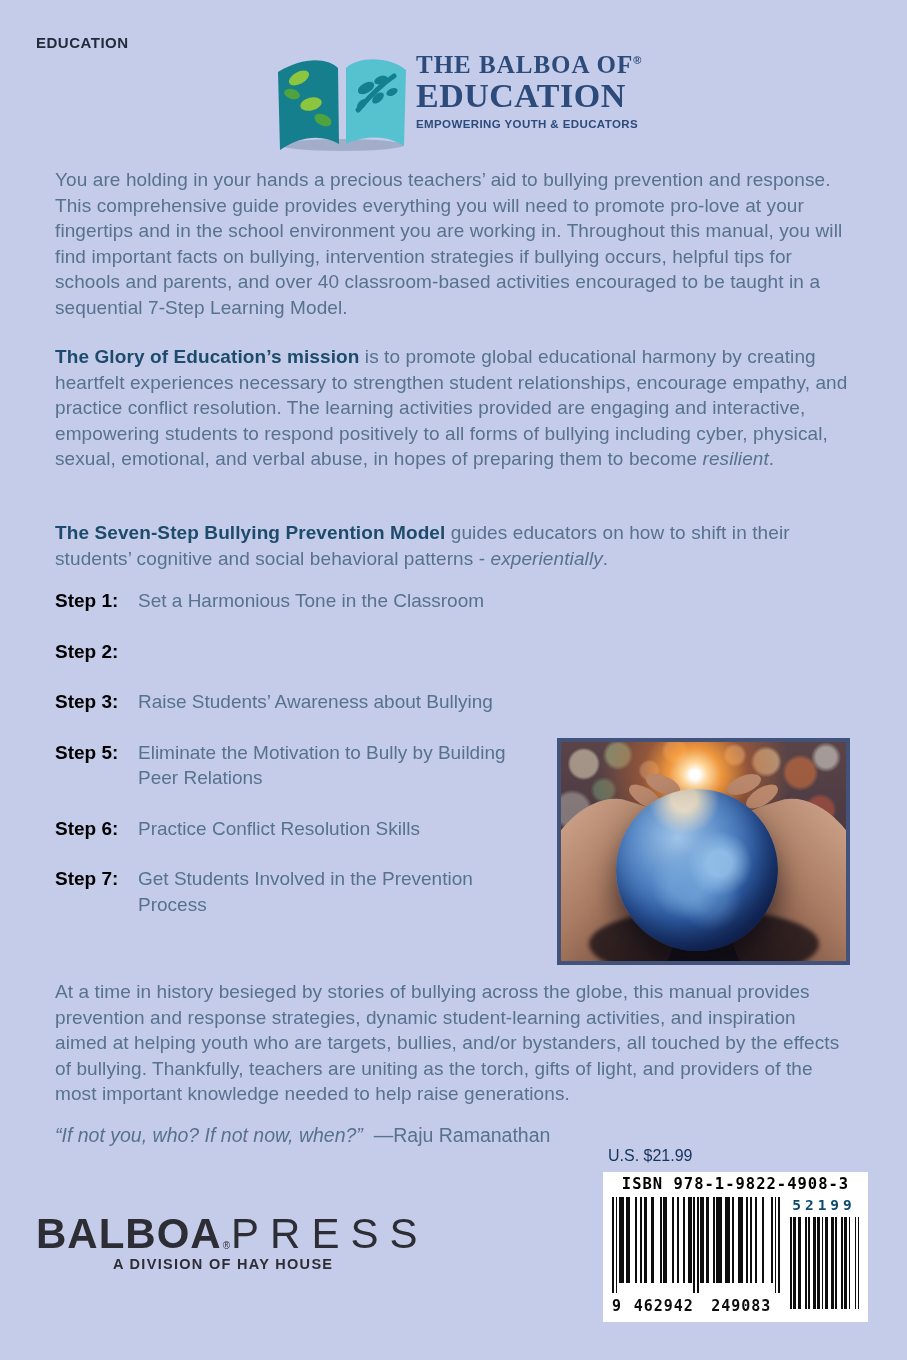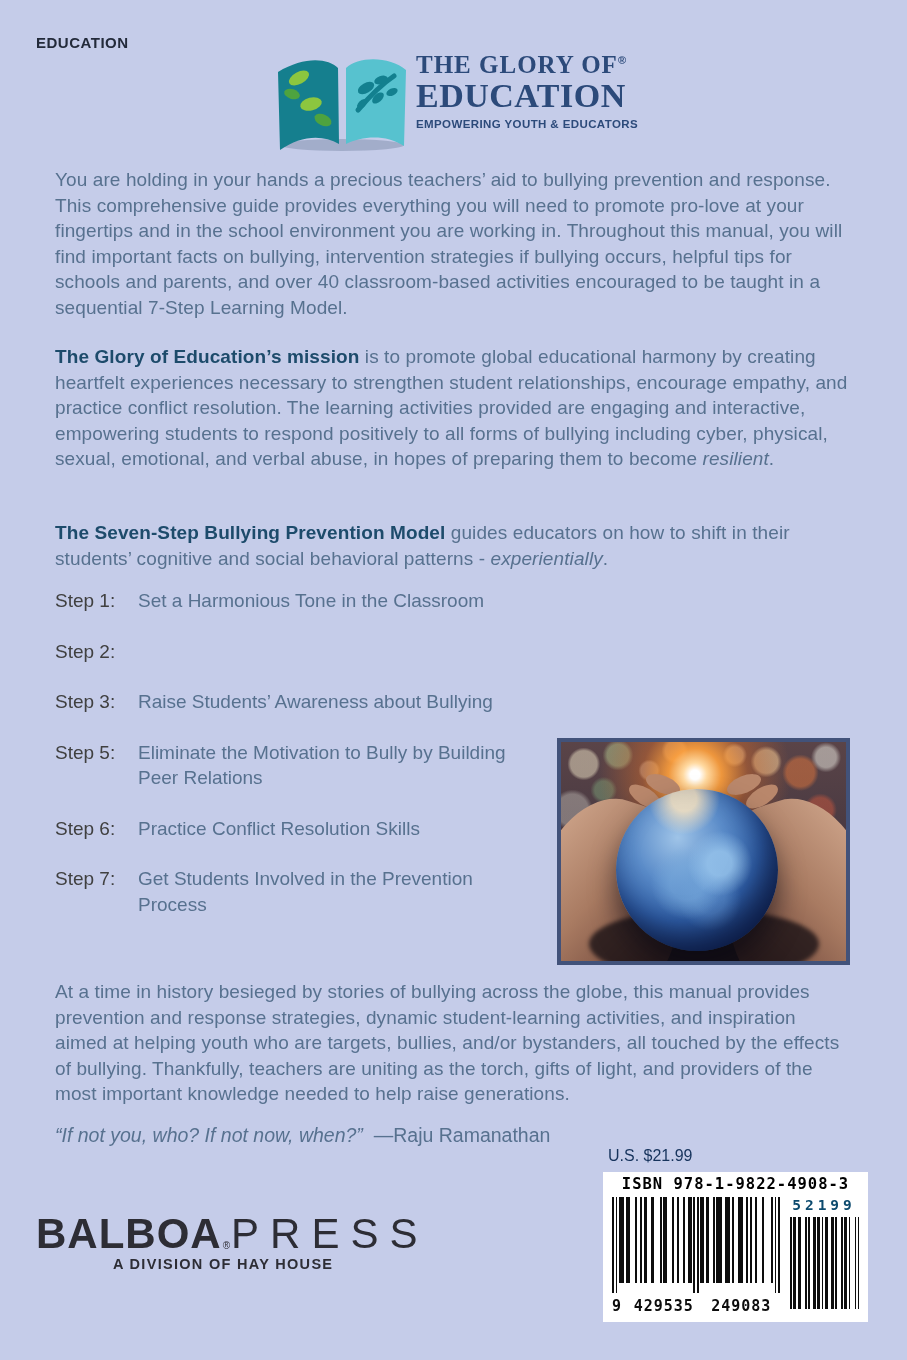--- a/index.html
+++ b/index.html
@@ -21,21 +21,21 @@
   .logo-line3{font-family:"Liberation Sans",sans-serif;font-size:11.5px;font-weight:700;
     letter-spacing:.4px;margin-top:5px;color:#2c4a7a;}
   
   .copy{position:absolute;left:55px;width:798px;font-size:19px;line-height:1.345;
     letter-spacing:.1px;}
   .b{font-weight:700;color:#1d4b6b;}
   .i{font-style:italic;}
   
   .steps{position:absolute;left:55px;top:588px;width:510px;}
   .step{display:flex;margin-bottom:25px;font-size:19px;line-height:1.345;}
-  .step-label{font-weight:400;color:#404040;min-width:83px;}
+  .step-label{font-weight:700;color:#000000;min-width:83px;}
   .step-text{width:377px;}
   
   .photo{position:absolute;left:557px;top:738px;width:293px;height:227px;
     box-sizing:border-box;border:4px solid #42527a;overflow:hidden;
     background:
       radial-gradient(circle at 47% 15%, #ffffff 0 2%, #ffd9a0 5%, rgba(255,160,60,.9) 11%, rgba(205,105,45,.5) 22%, rgba(120,60,40,0) 40%),
       radial-gradient(circle at 8% 10%, rgba(240,230,200,.5) 0 4%, transparent 5%),
       radial-gradient(circle at 20% 6%, rgba(180,220,160,.45) 0 3.5%, transparent 5%),
       radial-gradient(circle at 31% 13%, rgba(250,240,220,.4) 0 3%, transparent 4%),
       radial-gradient(circle at 40% 4%, rgba(255,210,150,.5) 0 3.5%, transparent 5%),
@@ -115,21 +115,21 @@
       <ellipse cx="45" cy="52" rx="11" ry="6.5" fill="#8cc63f" transform="rotate(-14 45 52)"></ellipse>
       <ellipse cx="57" cy="68" rx="9" ry="5.5" fill="#4ea33f" transform="rotate(24 57 68)"></ellipse>
       <path d="M92,58 C104,44 116,32 128,24" stroke="#13808f" stroke-width="5" fill="none" stroke-linecap="round"></path>
       <ellipse cx="100" cy="36" rx="9" ry="5" fill="#13808f" transform="rotate(-30 100 36)"></ellipse>
       <ellipse cx="115" cy="28" rx="7" ry="4" fill="#13808f" transform="rotate(-20 115 28)"></ellipse>
       <ellipse cx="112" cy="46" rx="7" ry="4" fill="#13808f" transform="rotate(-42 112 46)"></ellipse>
       <ellipse cx="126" cy="40" rx="6" ry="3.5" fill="#13808f" transform="rotate(-25 126 40)"></ellipse>
       <ellipse cx="96" cy="52" rx="6" ry="3.5" fill="#13808f" transform="rotate(-45 96 52)"></ellipse>
     </svg>
     <div class="logo-text">
-      <div class="logo-line1"><span>THE GLORY OF</span><span class="logo-reg">®</span></div>
+      <div class="logo-line1"><span>THE BALBOA OF</span><span class="logo-reg">®</span></div>
       <div class="logo-line2">EDUCATION</div>
       <div class="logo-line3">EMPOWERING YOUTH &amp; EDUCATORS</div>
     </div>
   </div>
 
   <div class="copy" style="top:167px">You are holding in your hands a precious teachers’ aid to bullying prevention and response. This comprehensive guide provides everything you will need to promote pro-love at your fingertips and in the school environment you are working in. Throughout this manual, you will find important facts on bullying, intervention strategies if bullying occurs, helpful tips for schools and parents, and over 40 classroom-based activities encouraged to be taught in a sequential 7-Step Learning Model.</div>
 
   <div class="copy" style="top:344px"><span class="b">The Glory of Education’s mission</span><span> is to promote global educational harmony by creating heartfelt experiences necessary to strengthen student relationships, encourage empathy, and practice conflict resolution. The learning activities provided are engaging and interactive, empowering students to respond positively to all forms of bullying including cyber, physical, sexual, emotional, and verbal abuse, in hopes of preparing them to become </span><span class="i">resilient</span><span>.</span></div>
 
   <div class="copy" style="top:520px"><span class="b">The Seven-Step Bullying Prevention Model</span><span> guides educators on how to shift in their students’ cognitive and social behavioral patterns - </span><span class="i">experientially</span><span>.</span></div>
@@ -222,21 +222,21 @@
           <rect x="76" y="0" width="1" height="50"></rect>
           <rect x="78" y="0" width="1" height="50"></rect>
           <rect x="81" y="0" width="1" height="50"></rect>
           <rect x="85" y="0" width="1" height="50"></rect>
           <rect x="90" y="0" width="1" height="50"></rect>
           <rect x="92" y="0" width="1" height="56"></rect>
           <rect x="94" y="0" width="1" height="56"></rect>
         </svg>
       <div class="main-digits">
         <span class="d-lead">9</span>
-        <span class="d-grp">429535</span>
+        <span class="d-grp">462942</span>
         <span class="d-grp">249083</span>
       </div>
     </div>
     <div class="supp-code">
       <div class="supp-digits">52199</div>
       <svg id="ean5-svg" class="bars" width="70" height="92" viewBox="0 0 47 56" preserveAspectRatio="none" shape-rendering="crispEdges">
           <rect x="1" y="0" width="1" height="56"></rect>
           <rect x="3" y="0" width="1" height="56"></rect>
           <rect x="4" y="0" width="1" height="56"></rect>
           <rect x="6" y="0" width="1" height="56"></rect>

